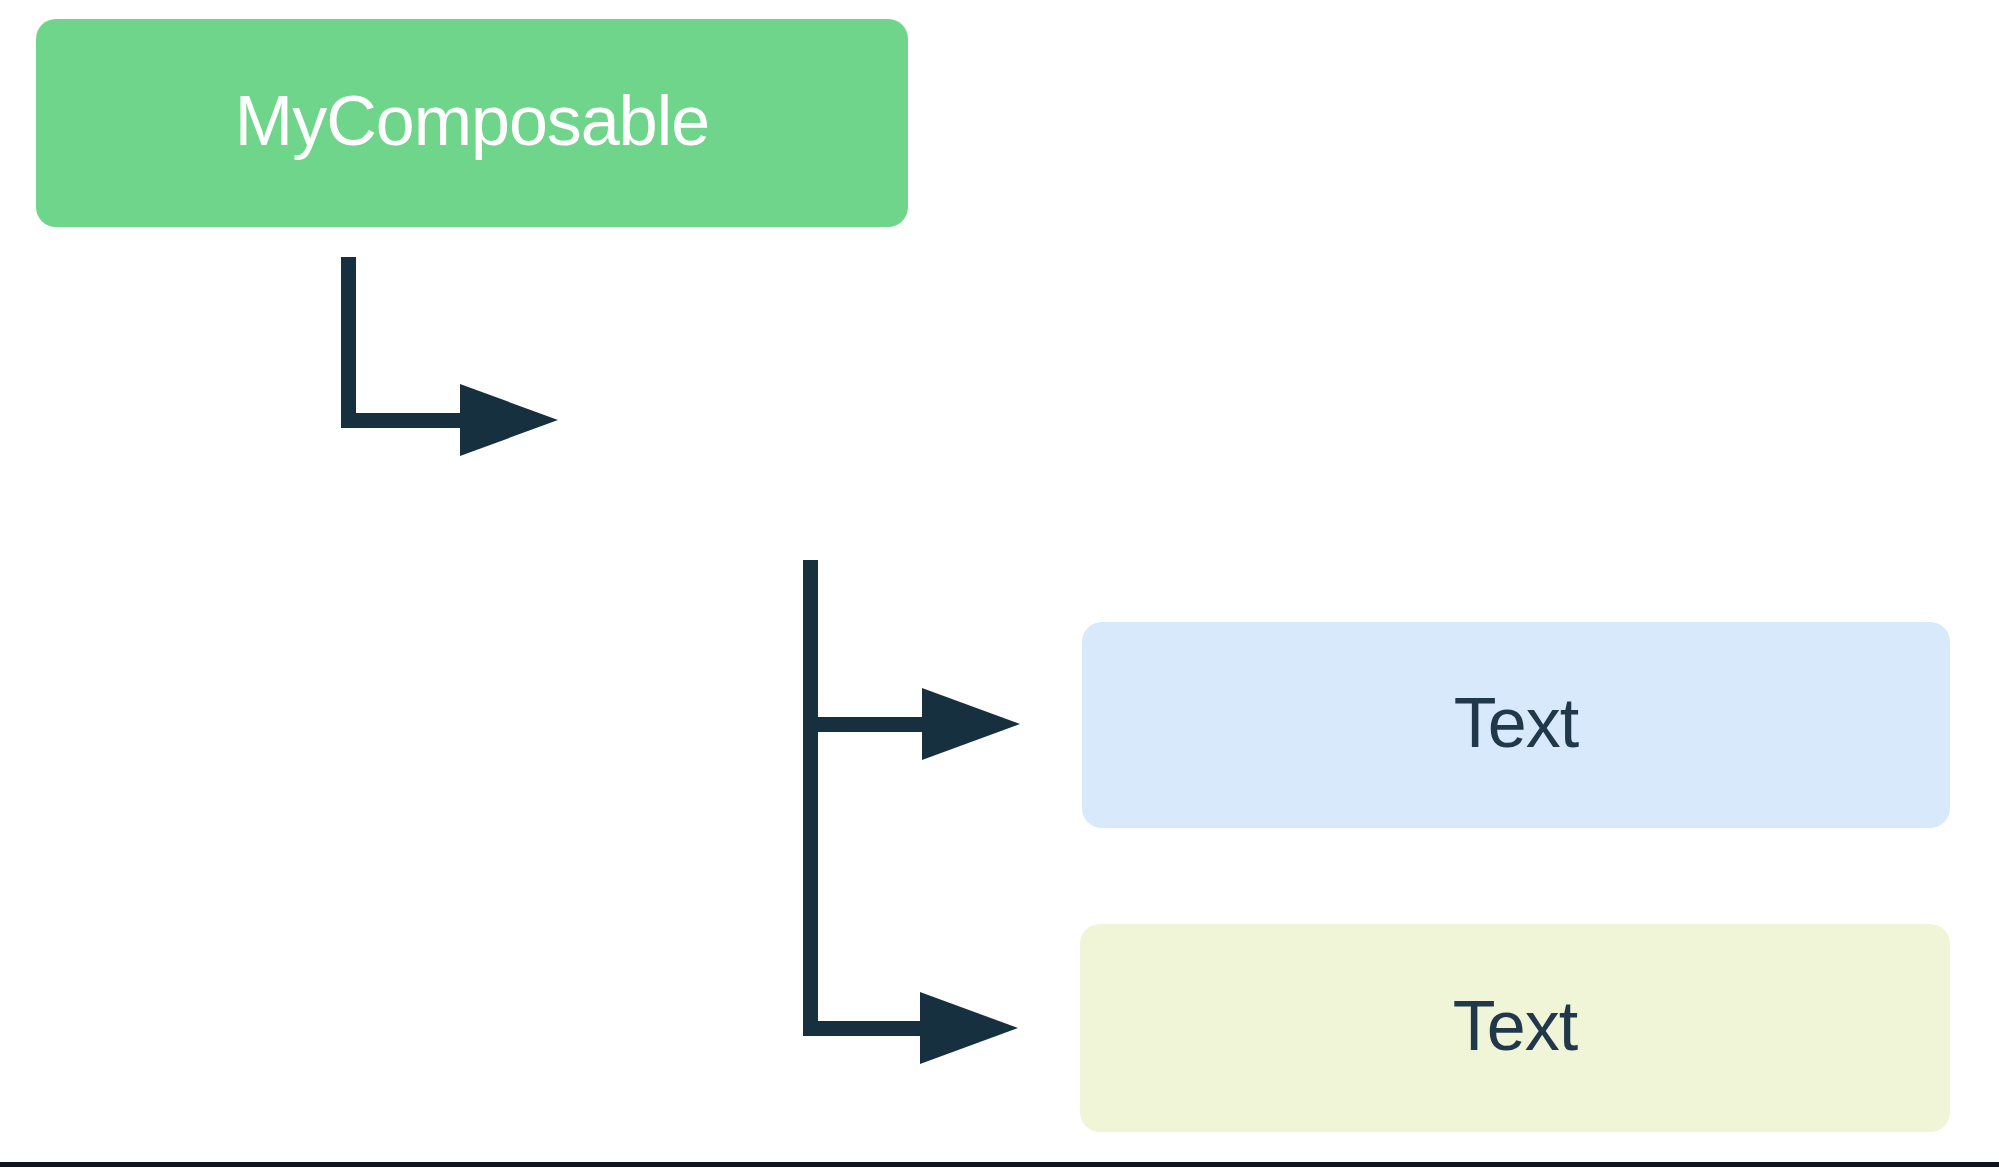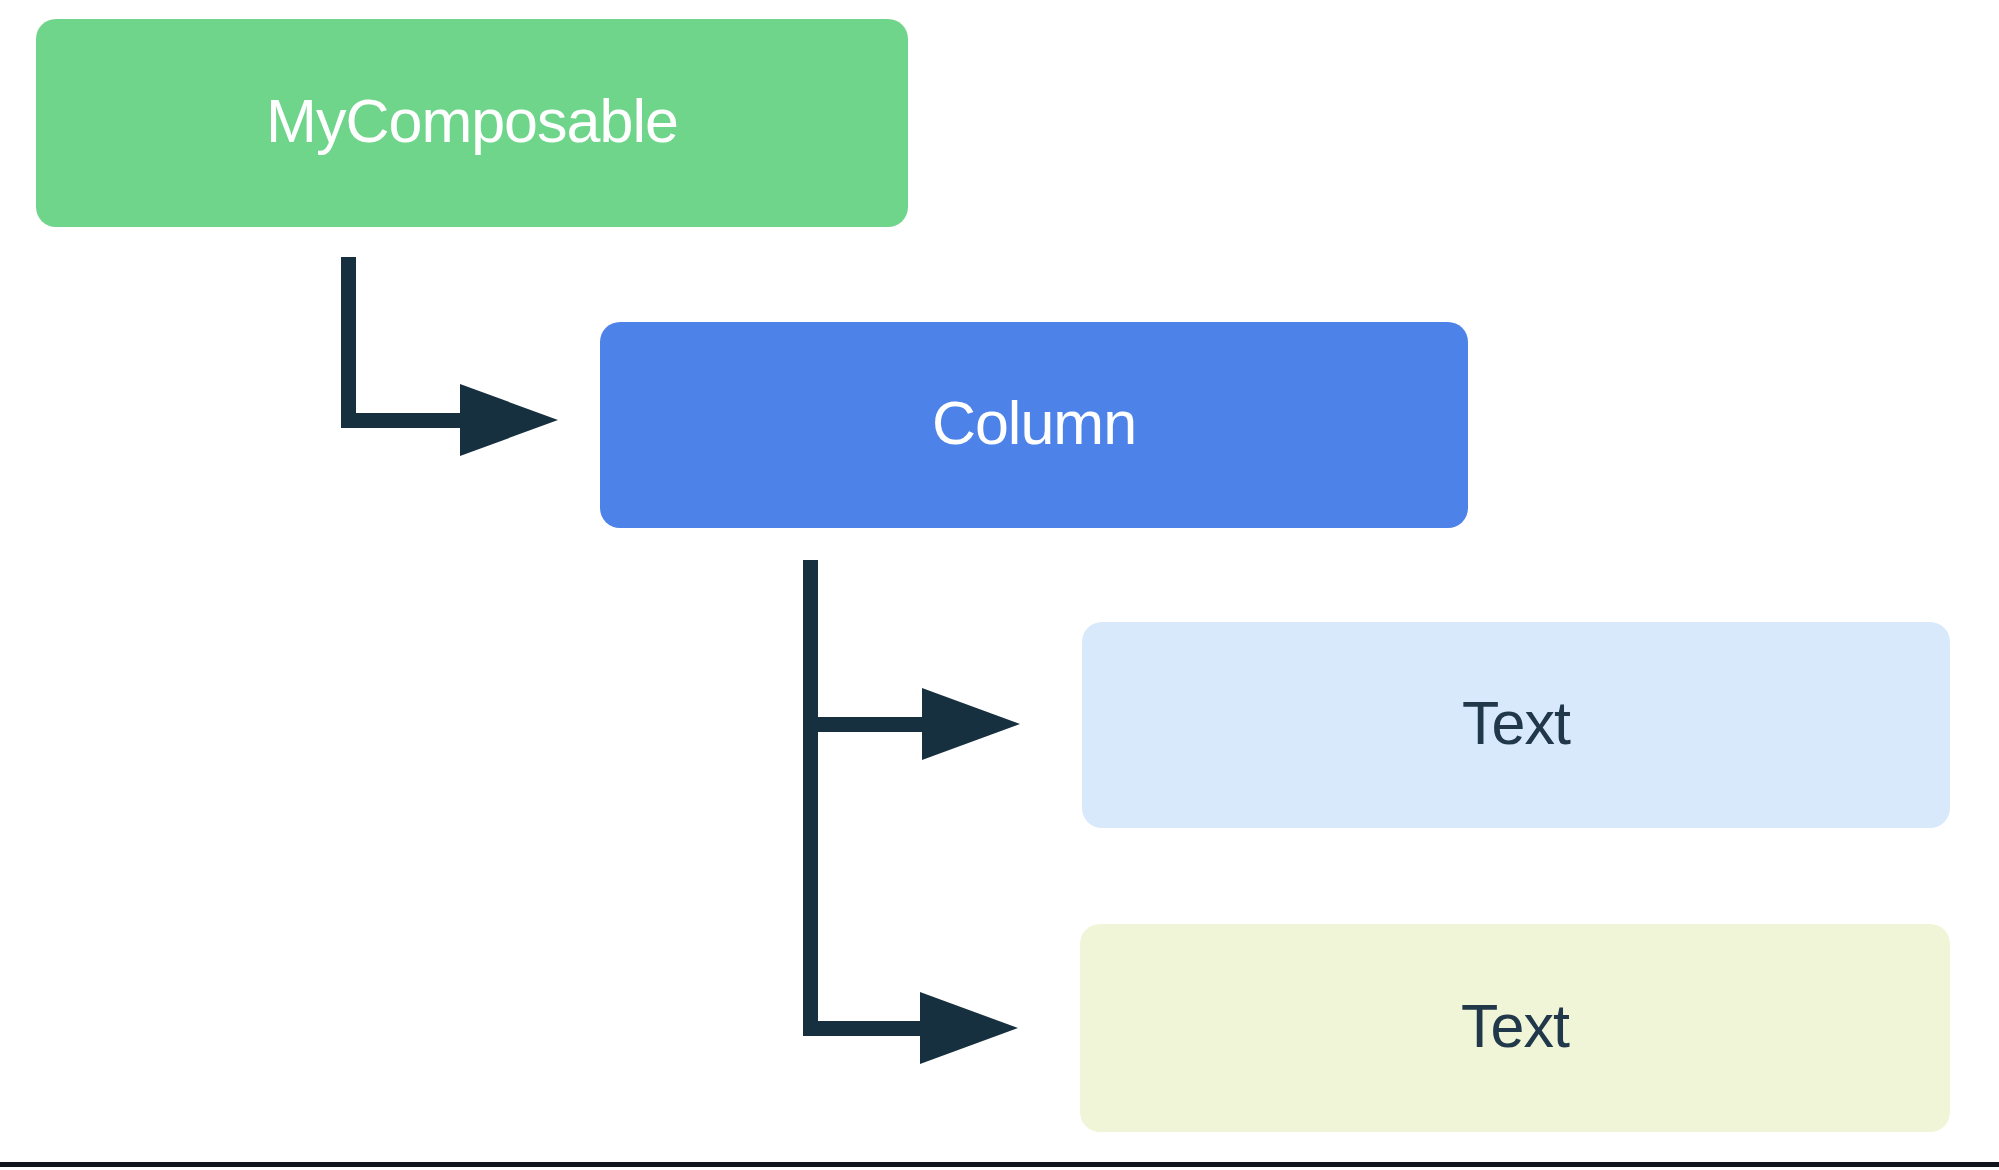--- a/index.html
+++ b/index.html
@@ -19,21 +19,21 @@
   .node {
     position: absolute;
     width: 868px;
     height: 206px;
     border-radius: 20px;
     display: flex;
     align-items: center;
     justify-content: center;
   }
   .node-label {
-    font-size: 61px;
+    font-size: 70px;
     font-weight: 400;
     letter-spacing: -1px;
     white-space: nowrap;
     line-height: 1;
     transform: translateY(-2px);
   }
   .node-mycomposable { left: 36px;   top: 19px;  width: 872px; height: 208px; }
   .node-column       { left: 600px;  top: 322px; }
   .node-text-1       { left: 1082px; top: 622px; }
   .node-text-2       { left: 1080px; top: 924px; width: 870px; height: 208px; }
@@ -78,23 +78,20 @@
   <div class="node node-mycomposable" style="background-color: rgb(110, 213, 139);">
     <span class="node-label" style="color: rgb(255, 255, 255);">MyComposable</span>
   </div>
 
   <div>
     <div class="seg v e1-v" style="background-color: rgb(22, 48, 63);"></div>
     <div class="seg h e1-h" style="background-color: rgb(22, 48, 63);"></div>
     <div class="tri e1-head" style="border-left-color: rgb(22, 48, 63);"></div>
   </div>
 
-  <div class="node node-column" style="background-color: rgb(77, 130, 233);">
-    <span class="node-label" style="color: rgb(255, 255, 255);">Column</span>
-  </div>
 
   <div>
     <div class="seg v e2-trunk" style="background-color: rgb(22, 48, 63);"></div>
 
     <div class="seg h e2-h" style="background-color: rgb(22, 48, 63);"></div>
     <div class="tri e2-head" style="border-left-color: rgb(22, 48, 63);"></div>
 
     <div class="seg h e3-h" style="background-color: rgb(22, 48, 63);"></div>
     <div class="tri e3-head" style="border-left-color: rgb(22, 48, 63);"></div>
   </div>

